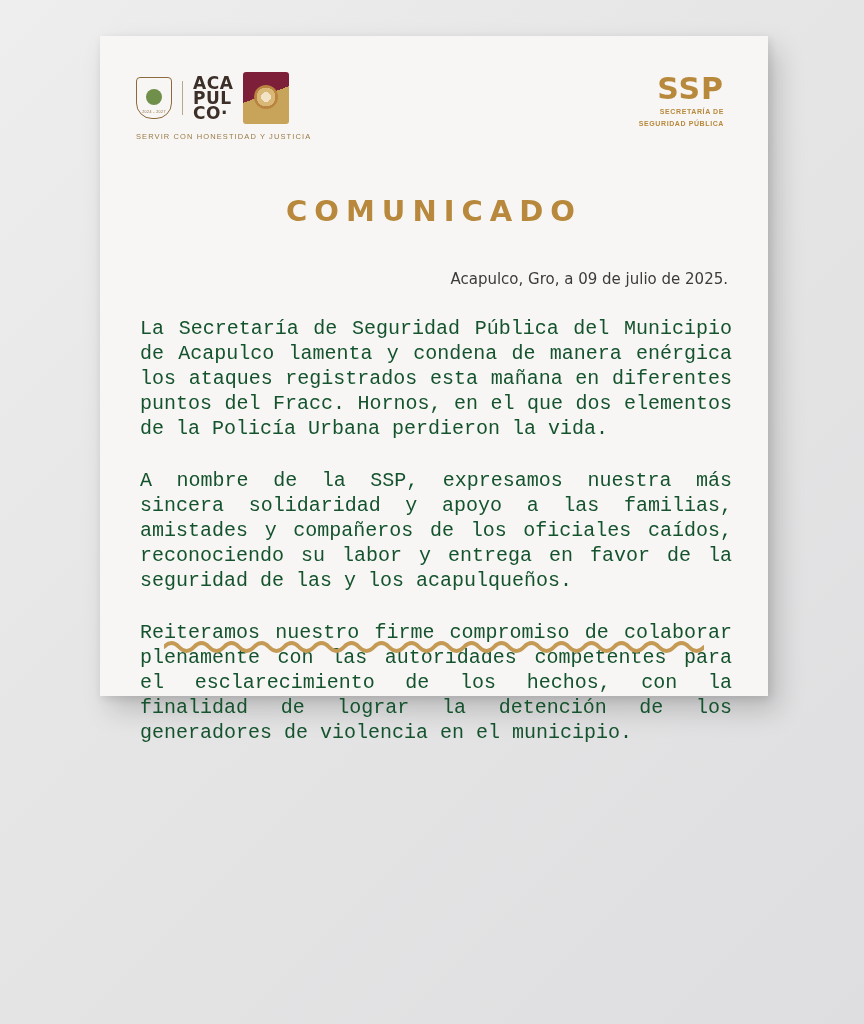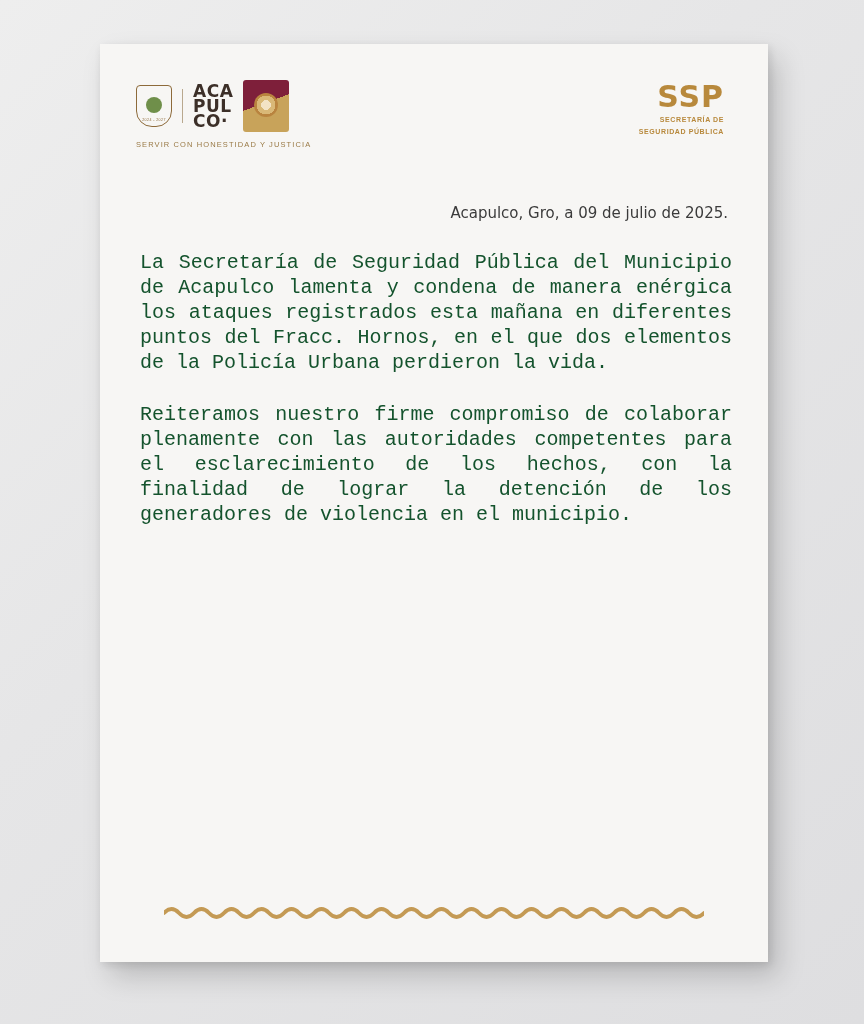--- a/index.html
+++ b/index.html
@@ -17,23 +17,23 @@
   .page-bg {
     position: absolute;
     inset: 0;
     background: linear-gradient(135deg, #eeeeee 0%, #e6e6e7 40%, #dedee0 100%);
   }
 
   
   .sheet {
     position: absolute;
     left: 100px;
-    top: 44px;
+    top: 36px;
     width: 668px;
-    height: 918px;
+    height: 660px;
     background: #f7f6f4;
     box-shadow: 10px 14px 26px rgba(0,0,0,0.18), 2px 3px 8px rgba(0,0,0,0.10);
   }
 
   
   .header {
     position: relative;
     height: 118px;
   }
   .logos-left {
@@ -200,25 +200,27 @@
 
     <div class="slogan">SERVIR CON HONESTIDAD Y JUSTICIA</div>
 
     <div class="ssp-block">
       <div class="ssp-title">SSP</div>
       <div class="ssp-sub">SECRETARÍA DE</div>
       <div class="ssp-sub">SEGURIDAD PÚBLICA</div>
     </div>
   </div>
 
+  <div class="doc-title">COMUNICADO</div>
 
   <div class="dateline">Acapulco, Gro, a 09 de julio de 2025.</div>
 
   <div class="body-text">
     <p>La Secretaría de Seguridad Pública del Municipio de Acapulco lamenta y condena de manera enérgica los ataques registrados esta mañana en diferentes puntos del Fracc. Hornos, en el que dos elementos de la Policía Urbana perdieron la vida.</p>
+    <p>A nombre de la SSP, expresamos nuestra más sincera solidaridad y apoyo a las familias, amistades y compañeros de los oficiales caídos, reconociendo su labor y entrega en favor de la seguridad de las y los acapulqueños.</p>
     <p>Reiteramos nuestro firme compromiso de colaborar plenamente con las autoridades competentes para el esclarecimiento de los hechos, con la finalidad de lograr la detención de los generadores de violencia en el municipio.</p>
   </div>
 
   <div class="footer-wave">
     <svg width="540" height="14" viewBox="0 0 540 14" xmlns="http://www.w3.org/2000/svg" aria-hidden="true">
       <path d="M0 7 Q 7.5 -1 15 7 T 30 7 T 45 7 T 60 7 T 75 7 T 90 7 T 105 7 T 120 7 T 135 7 T 150 7 T 165 7 T 180 7 T 195 7 T 210 7 T 225 7 T 240 7 T 255 7 T 270 7 T 285 7 T 300 7 T 315 7 T 330 7 T 345 7 T 360 7 T 375 7 T 390 7 T 405 7 T 420 7 T 435 7 T 450 7 T 465 7 T 480 7 T 495 7 T 510 7 T 525 7 T 540 7" fill="none" stroke="#c49a54" stroke-width="4" stroke-linecap="round"></path>
     </svg>
   </div>
 
 </div>

